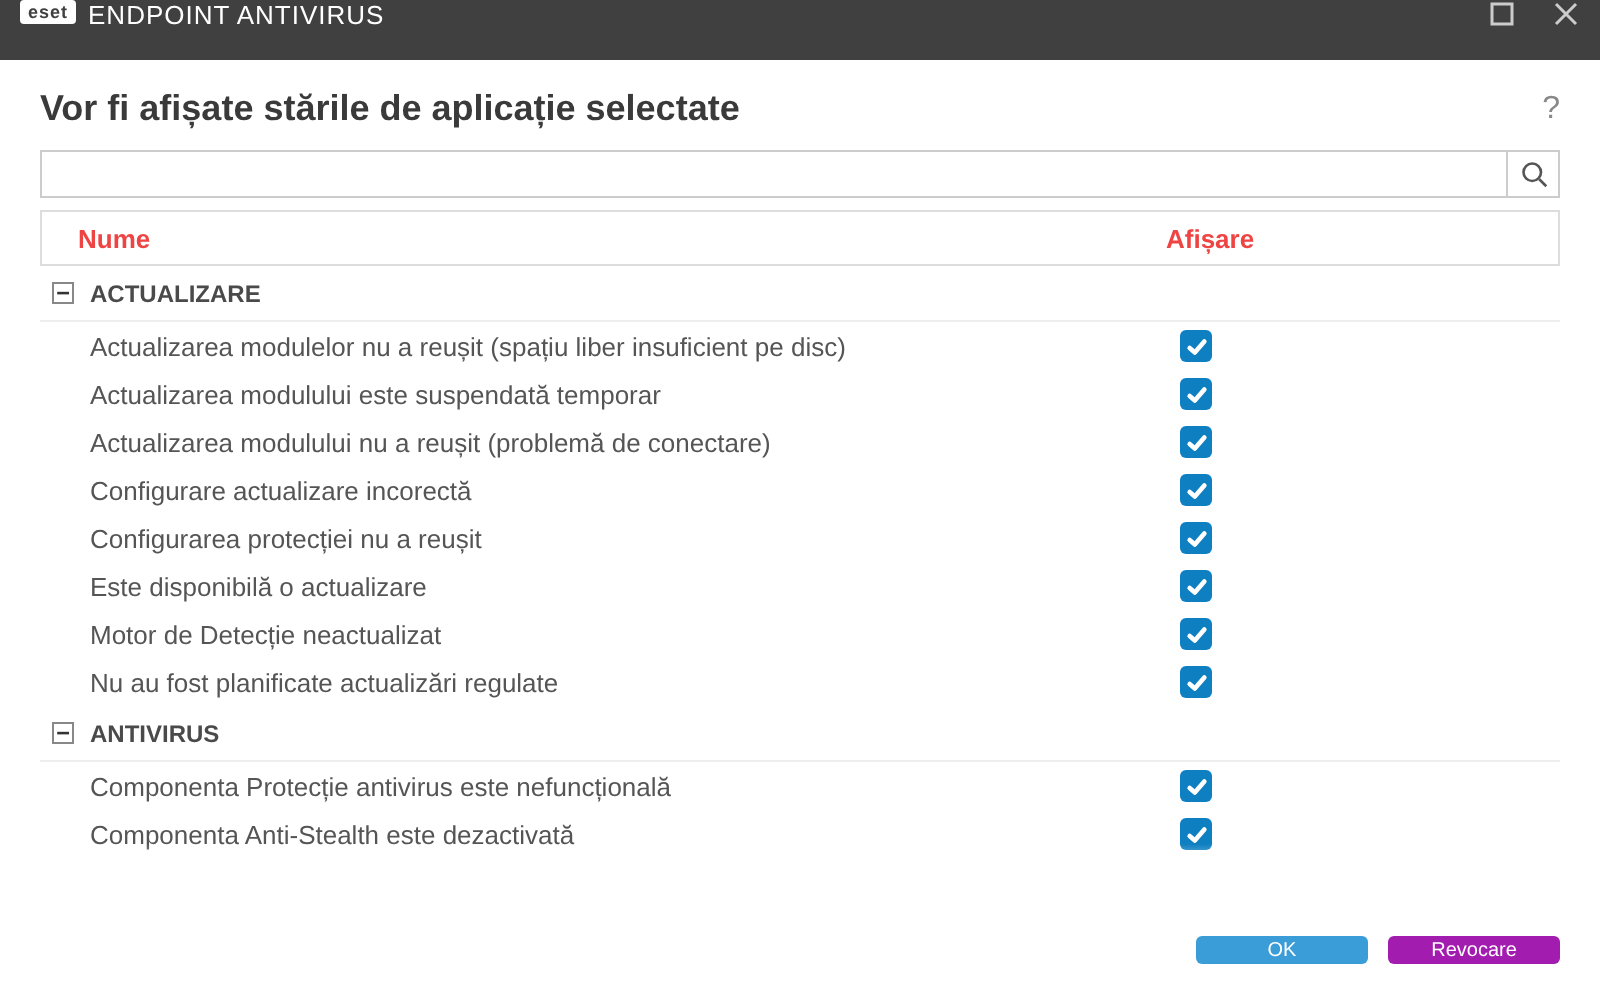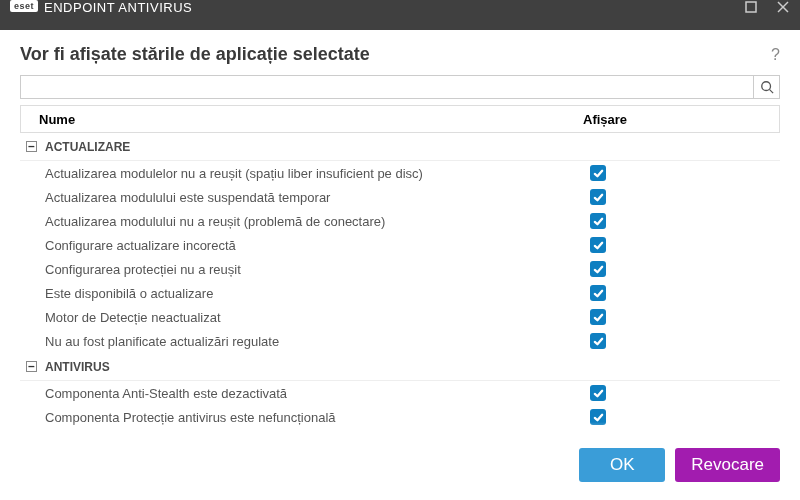--- a/index.html
+++ b/index.html
@@ -11,38 +11,38 @@
 .win-ctrl { width: 14px; height: 14px; display: flex; align-items: center; justify-content: center; cursor: pointer; color: #ccc; }
 .win-ctrl svg { width: 12px; height: 12px; stroke: currentColor; fill: none; stroke-width: 1.5; }
 .header-row { padding: 14px 20px 10px 20px; display: flex; align-items: center; }
 .page-title { font-size: 18px; color: #3a3a3a; font-weight: 700; }
 .help-icon { margin-left: auto; color: #888; font-size: 16px; cursor: pointer; }
 .search-row { padding: 0 20px 6px 20px; display: flex; }
 .search-input { flex: 1; border: 1px solid #ccc; height: 24px; padding: 0 6px; font-size: 12px; outline: none; }
 .search-btn { width: 26px; height: 24px; border: 1px solid #ccc; border-left: none; background: #fff; display: flex; align-items: center; justify-content: center; cursor: pointer; }
 .search-btn svg { width: 14px; height: 14px; stroke: #555; fill: none; stroke-width: 1.5; }
 .table-wrap { flex: 1; margin: 0 20px; overflow: hidden; display: flex; flex-direction: column; }
-.table-header { display: flex; border: 1px solid #ddd; background: #fff; height: 28px; align-items: center; font-weight: 600; color: #000000; }
+.table-header { display: flex; border: 1px solid #ddd; background: #fff; height: 28px; align-items: center; font-weight: 600; color: #ef4444; }
 .col-name-h { flex: 1; padding-left: 18px; }
 .col-show-h { width: 190px; padding-left: 4px; }
 .scrollbar-gutter { width: 10px; background: #f0f0f0; }
 .table-body { flex: 1; overflow-y: auto; position: relative; }
 .table-body::-webkit-scrollbar { width: 10px; }
 .table-body::-webkit-scrollbar-track { background: #f0f0f0; }
 .table-body::-webkit-scrollbar-thumb { background: #bfbfbf; border-radius: 0; }
 .group-row { display: flex; align-items: center; border-bottom: 1px solid #eee; height: 28px; padding-left: 6px; font-weight: 700; color: #4a4a4a; font-size: 12px; }
 .expand-box { width: 11px; height: 11px; border: 1px solid #888; background: #fff; display: flex; align-items: center; justify-content: center; margin-right: 8px; font-size: 11px; line-height: 1; cursor: pointer; color: #333; font-family: monospace; }
 .item-row { display: flex; align-items: center; height: 24px; padding-left: 25px; color: #555; }
 .item-label { flex: 1; white-space: nowrap; overflow: hidden; text-overflow: ellipsis; }
 .item-check { width: 190px; display: flex; align-items: center; }
 .chk { width: 16px; height: 16px; border-radius: 3px; background: #0e7fc1; display: flex; align-items: center; justify-content: center; cursor: pointer; }
 .chk svg { width: 11px; height: 11px; stroke: #fff; fill: none; stroke-width: 2.5; stroke-linecap: round; stroke-linejoin: round; }
 .fade-bottom { position: absolute; left: 20px; right: 20px; height: 18px; bottom: 60px; background: linear-gradient(to bottom, rgba(255,255,255,0), #fff); pointer-events: none; }
 .footer { padding: 14px 20px 18px 20px; display: flex; justify-content: flex-end; gap: 10px; }
-.btn { min-width: 86px; height: 34px; border-radius: 3px; border: none; font-size: 17px; cursor: pointer; padding: 0 16px; }
+.btn { min-width: 86px; height: 14px; border-radius: 3px; border: none; font-size: 10px; cursor: pointer; padding: 0 16px; }
 .btn-primary { background: #3a9dd8; color: #fff; }
 .btn-secondary { background: #a21caf; color: #fff; }
 </style>
 </head>
 <body>
 
 <div class="titlebar">
   <span class="brand-badge">eset</span>
   <span class="app-title">ENDPOINT ANTIVIRUS</span>
   <div class="window-controls">
@@ -164,31 +164,31 @@
               <polyline points="2,6.5 4.8,9 10,3"></polyline>
             </svg>
           </span>
         </div>
       </div>
       <div class="group-row">
         <span class="expand-box">−</span>
         <span>ANTIVIRUS</span>
       </div>
       <div class="item-row">
+        <div class="item-label">Componenta Protecție antivirus este nefuncțională</div>
+        <div class="item-check">
+          <span class="chk">
+            <svg viewBox="0 0 12 12">
+              <polyline points="2,6.5 4.8,9 10,3"></polyline>
+            </svg>
+          </span>
+        </div>
+      </div>
+      <div class="item-row">
         <div class="item-label">Componenta Anti-Stealth este dezactivată</div>
-        <div class="item-check">
-          <span class="chk">
-            <svg viewBox="0 0 12 12">
-              <polyline points="2,6.5 4.8,9 10,3"></polyline>
-            </svg>
-          </span>
-        </div>
-      </div>
-      <div class="item-row">
-        <div class="item-label">Componenta Protecție antivirus este nefuncțională</div>
         <div class="item-check">
           <span class="chk">
             <svg viewBox="0 0 12 12">
               <polyline points="2,6.5 4.8,9 10,3"></polyline>
             </svg>
           </span>
         </div>
       </div>
     </div>
 </div>

